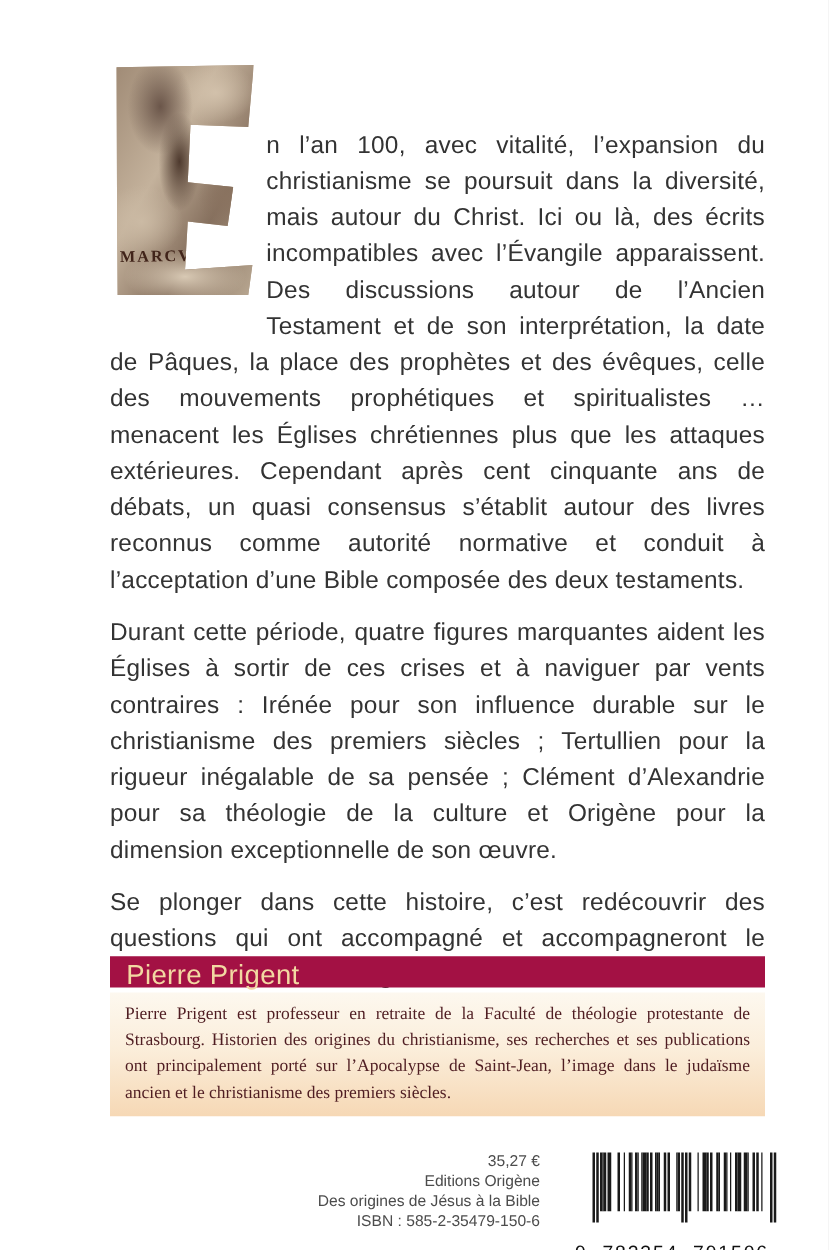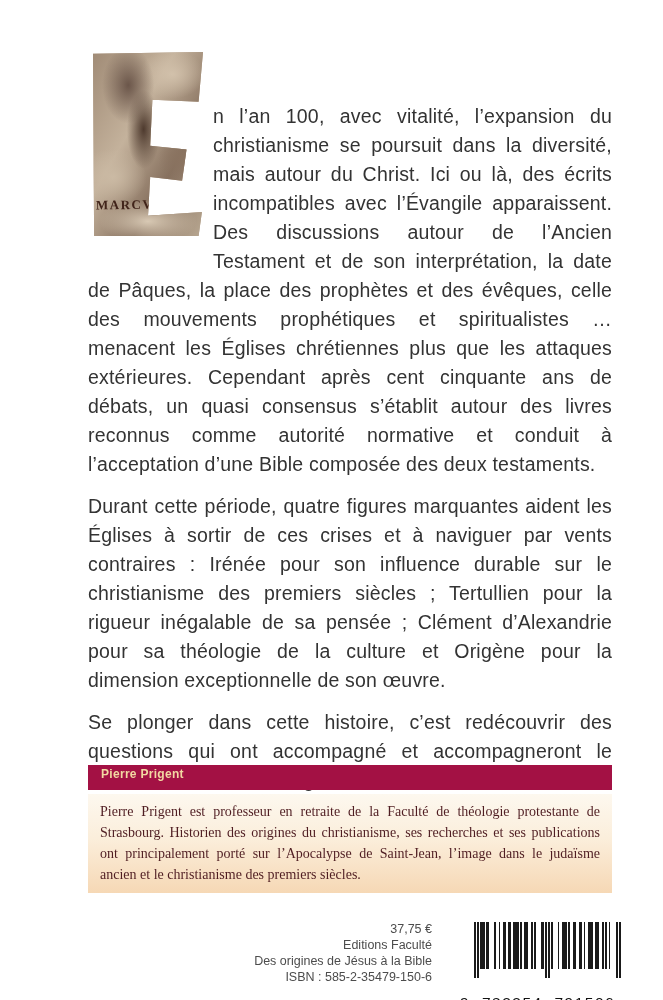--- a/index.html
+++ b/index.html
@@ -53,22 +53,22 @@
   }
 
   
   .author-band{
     position:absolute;
     left:88px;top:765px;width:524px;height:25px;
     background:var(--band,#a31144);
     box-sizing:border-box;
     padding:2px 0 0 13px;
     color:var(--band-text,#f2d8a2);
-    font-weight:bold;
-    font-size:12px;
+    font-weight:normal;
+    font-size:22px;
     letter-spacing:0.3px;
   }
 
   
   .author-bio{
     position:absolute;
     left:88px;top:794px;width:524px;min-height:84px;
     box-sizing:border-box;
     padding:7px 12px 8px 12px;
     background:linear-gradient(180deg,
@@ -123,22 +123,22 @@
     <p class="first">n l’an 100, avec vitalité, l’expansion du christianisme se poursuit dans la diversité, mais autour du Christ. Ici ou là, des écrits incompatibles avec l’Évangile apparaissent. Des discussions autour de l’Ancien Testament et de son interprétation, la date de Pâques, la place des prophètes et des évêques, celle des mouvements prophétiques et spiritualistes … menacent les Églises chrétiennes plus que les attaques extérieures. Cependant après cent cinquante ans de débats, un quasi consensus s’établit autour des livres reconnus comme autorité normative et conduit à l’acceptation d’une Bible composée des deux testaments.</p>
     <p>Durant cette période, quatre figures marquantes aident les Églises à sortir de ces crises et à naviguer par vents contraires : Irénée pour son influence durable sur le christianisme des premiers siècles ; Tertullien pour la rigueur inégalable de sa pensée ; Clément d’Alexandrie pour sa théologie de la culture et Origène pour la dimension exceptionnelle de son œuvre.</p>
     <p>Se plonger dans cette histoire, c’est redécouvrir des questions qui ont accompagné et accompagneront le christianisme tout au long de son histoire.</p>
   </div>
 
   <div class="author-band">Pierre Prigent</div>
 
   <div class="author-bio">Pierre Prigent est professeur en retraite de la Faculté de théologie protestante de Strasbourg. Historien des origines du christianisme, ses recherches et ses publications ont principalement porté sur l’Apocalypse de Saint-Jean, l’image dans le judaïsme ancien et le christianisme des premiers siècles.</div>
 
   <div class="imprint">
-    <div>37,75 €</div>
-    <div>Editions Faculté</div>
+    <div>35,27 €</div>
+    <div>Editions Origène</div>
     <div>Des origines de Jésus à la Bible</div>
     <div>ISBN : 585-2-35479-150-6</div>
   </div>
 
   <div class="barcode">
     <div class="barcode-bars">
         <div style="width: 1.55px; height: 56px; background: rgb(26, 26, 26);"></div>
         <div style="width: 1.55px; height: 56px; background: transparent;"></div>
         <div style="width: 1.55px; height: 56px; background: rgb(26, 26, 26);"></div>
         <div style="width: 1.55px; height: 47px; background: transparent;"></div>

